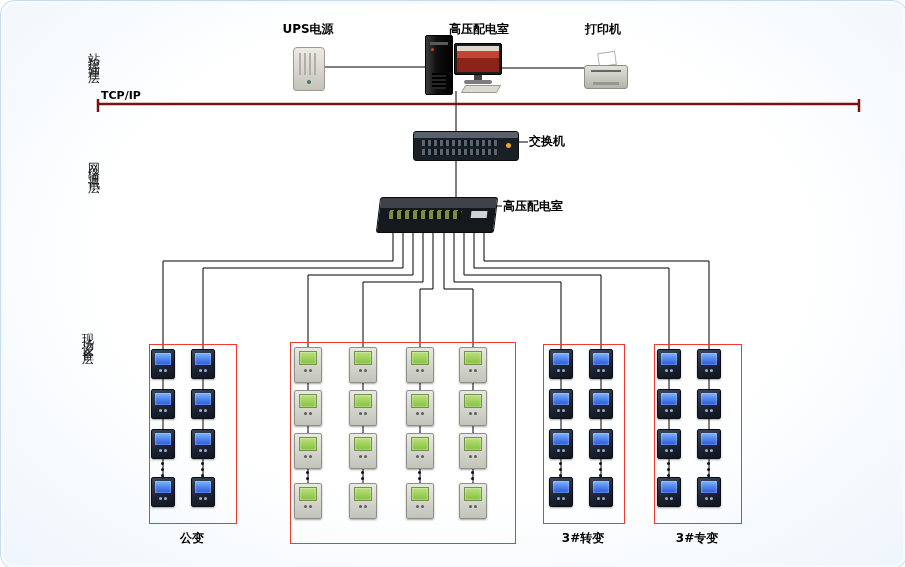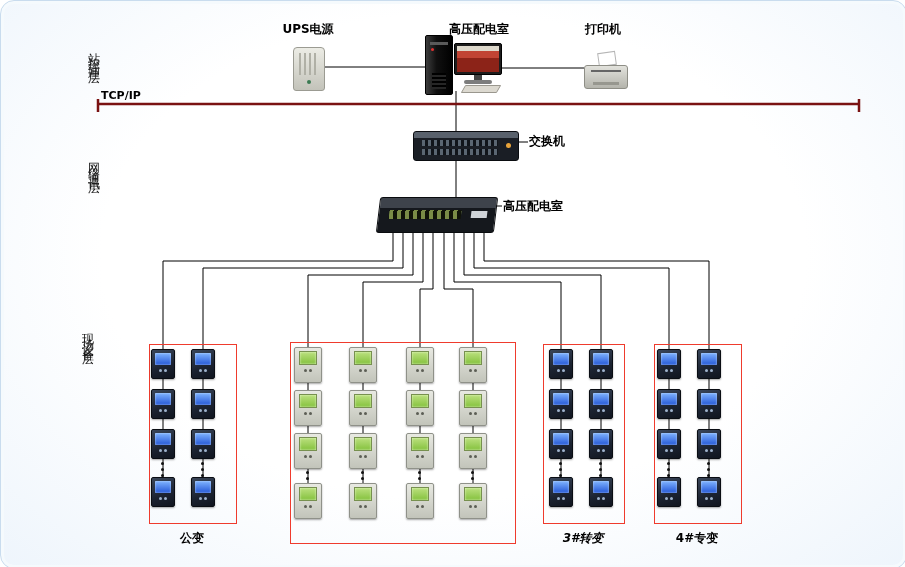--- a/index.html
+++ b/index.html
@@ -171,22 +171,22 @@
   <div class="server">
     <div class="ports"></div>
   </div>
 
   <div class="gbox" style="left:148px;top:343px;width:86px;height:178px;"></div>
   <div class="gbox" style="left:289px;top:341px;width:224px;height:200px;"></div>
   <div class="gbox" style="left:542px;top:343px;width:80px;height:178px;"></div>
   <div class="gbox" style="left:653px;top:343px;width:86px;height:178px;"></div>
 
   <div class="glabel" style="left:148px;top:529px;width:86px;">公变</div>
-  <div class="glabel" style="left:542px;top:529px;width:80px;font-style:italic;">3#转变</div>
-  <div class="glabel" style="left:653px;top:529px;width:86px;">4#专变</div>
+  <div class="glabel" style="left:542px;top:529px;width:80px;">3#转变</div>
+  <div class="glabel" style="left:653px;top:529px;width:86px;">3#专变</div>
 
   <div id="meters">
       <div class="meter dark" style="left: 150px; top: 348px;">
         <div class="scr"></div>
         <div class="btns">
           <i></i>
           <i></i>
         </div>
       </div>
       <div class="meter dark" style="left: 150px; top: 388px;">

